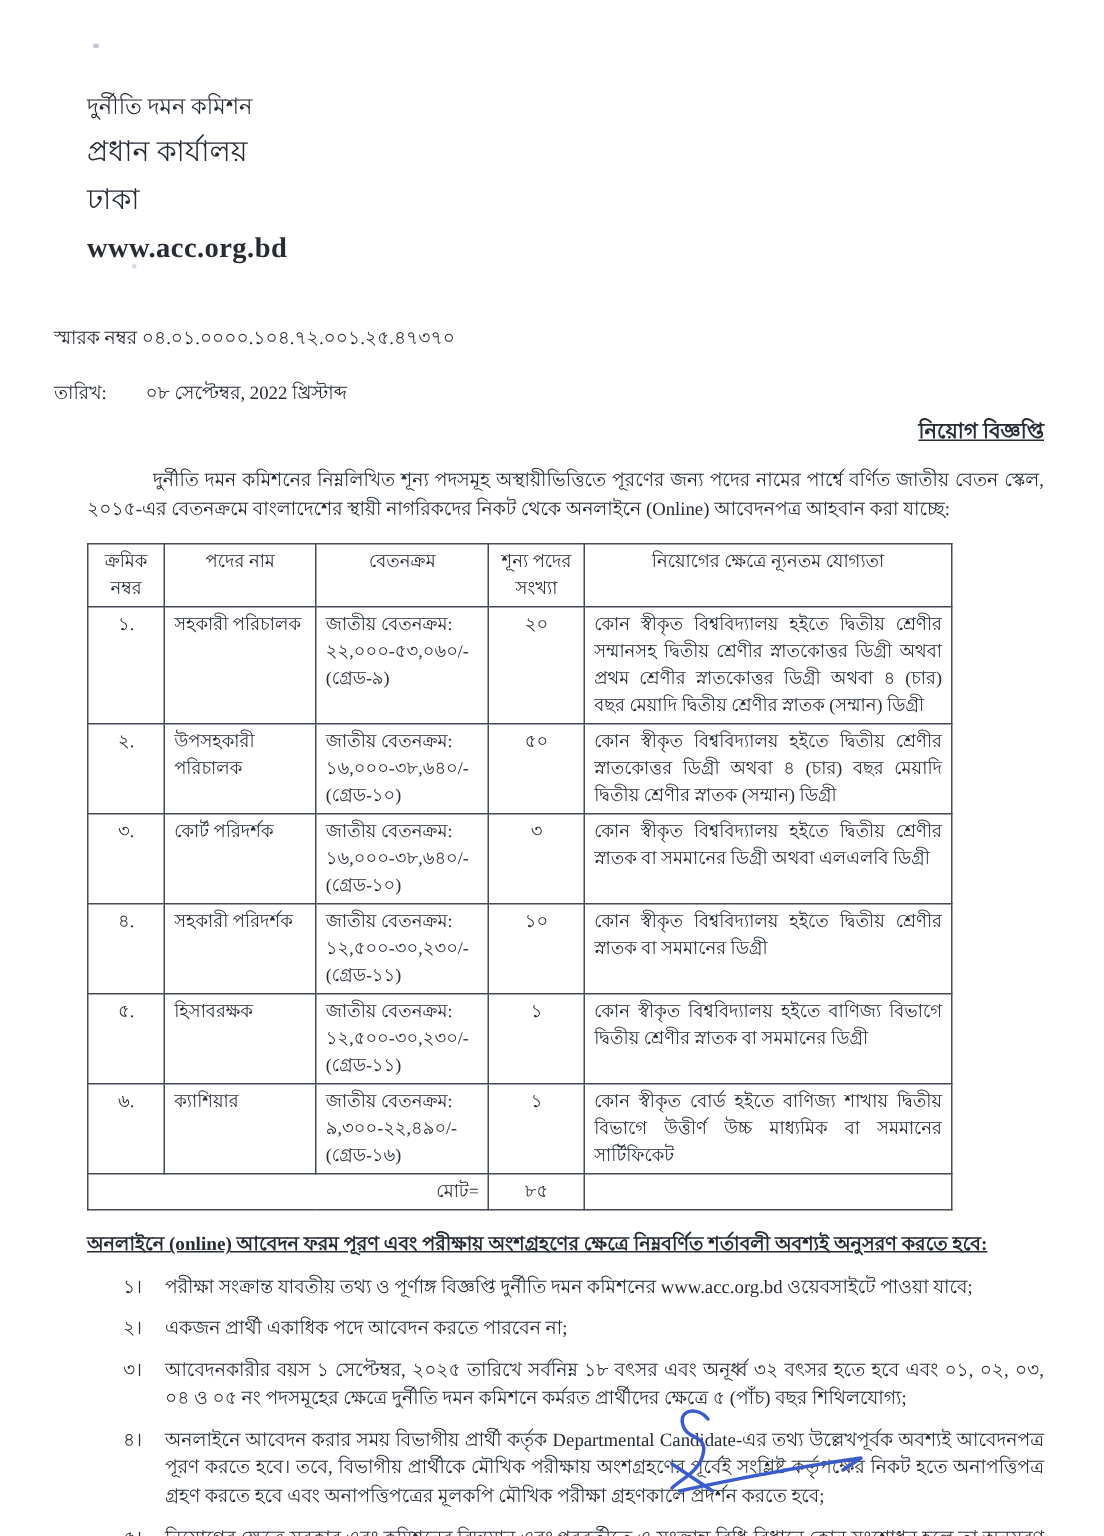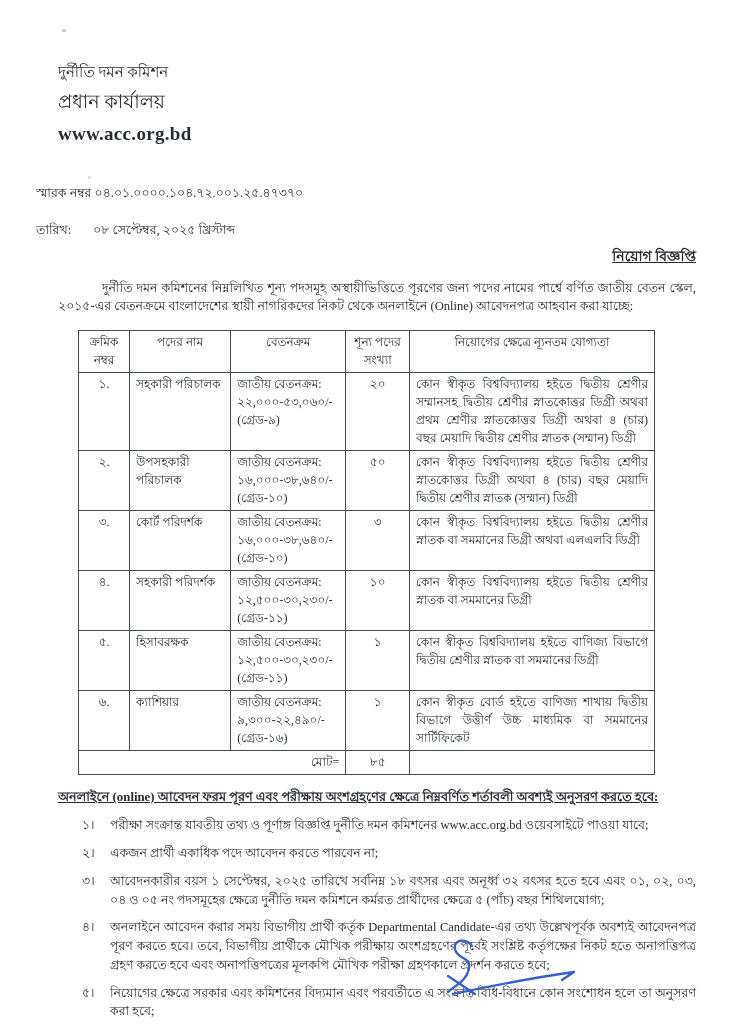--- a/index.html
+++ b/index.html
@@ -18,21 +18,21 @@
   .memo-row{display:flex;align-items:flex-start;margin:24px 0 2px -22px;flex-direction:column;}
   .memo-number{flex:1;padding-top:10px;}
   .date-block{display:flex;gap:8px;align-items:flex-end;padding-top:10px;}
   .date-label{padding-top:8px;}
   .date-stack{text-align:center;min-width:170px;}
   .date-top{border-bottom:1.2px solid #30353f;padding:0 8px 1px;}
   .date-bottom{padding:1px 8px 0;}
   .notice-title{text-align:right;font-weight:bold;text-decoration:underline;font-size:14px;margin:6px 0 12px;}
   .intro{text-align:justify;text-indent:44px;margin:0 0 14px;}
   
-  table.vacancy{border-collapse:collapse;width:577px;margin-left:20px;font-size:12px;line-height:1.5;table-layout:fixed;}
+  table.vacancy{border-collapse:collapse;width:577px;font-size:12px;line-height:1.5;table-layout:fixed;}
   table.vacancy th,table.vacancy td{border:1px solid #434956;padding:2px 6px 3px;vertical-align:top;}
   table.vacancy th{font-weight:normal;text-align:center;}
   .w-sl{width:48px;}.w-post{width:95px;}.w-scale{width:108px;}.w-vac{width:60px;}.w-qual{width:230px;}
   td.cell-sl{text-align:center;}
   td.cell-vacancies{text-align:center;}
   td.cell-scale{white-space:pre-line;}
   td.cell-qualification{text-align:justify;}
   td.total-label{text-align:right;padding-right:8px;}
   td.total-value{text-align:center;}
   
@@ -48,29 +48,30 @@
   .speck.s2{left:88px;top:176px;width:3px;height:3px;opacity:.3;}
 </style>
 </head>
 <body>
 
 <div class="doc">
 
   <div class="org-header">
     <div class="org">দুর্নীতি দমন কমিশন</div>
     <div class="office">প্রধান কার্যালয়</div>
+    <div class="city">ঢাকা</div>
     <div class="site">www.acc.org.bd</div>
   </div>
 
   <div class="memo-row">
     <div class="memo-number">স্মারক নম্বর ০৪.০১.০০০০.১০৪.৭২.০০১.২৫.৪৭৩৭০</div>
     <div class="date-block">
       <div class="date-label">তারিখ:</div>
       <div class="date-stack">
-        <div class="date-bottom">০৮ সেপ্টেম্বর, ২০২৫ খ্রিস্টাব্দ</div>
+        <div class="date-bottom">০৮ সেপ্টেম্বর, 2022 খ্রিস্টাব্দ</div>
       </div>
     </div>
   </div>
 
   <div class="notice-title">নিয়োগ বিজ্ঞপ্তি</div>
 
   <p class="intro">দুর্নীতি দমন কমিশনের নিম্নলিখিত শূন্য পদসমূহ অস্থায়ীভিত্তিতে পূরণের জন্য পদের নামের পার্শ্বে বর্ণিত জাতীয় বেতন স্কেল, ২০১৫-এর বেতনক্রমে বাংলাদেশের স্থায়ী নাগরিকদের নিকট থেকে অনলাইনে (Online) আবেদনপত্র আহবান করা যাচ্ছে:</p>
 
   <table class="vacancy">
     <colgroup>

